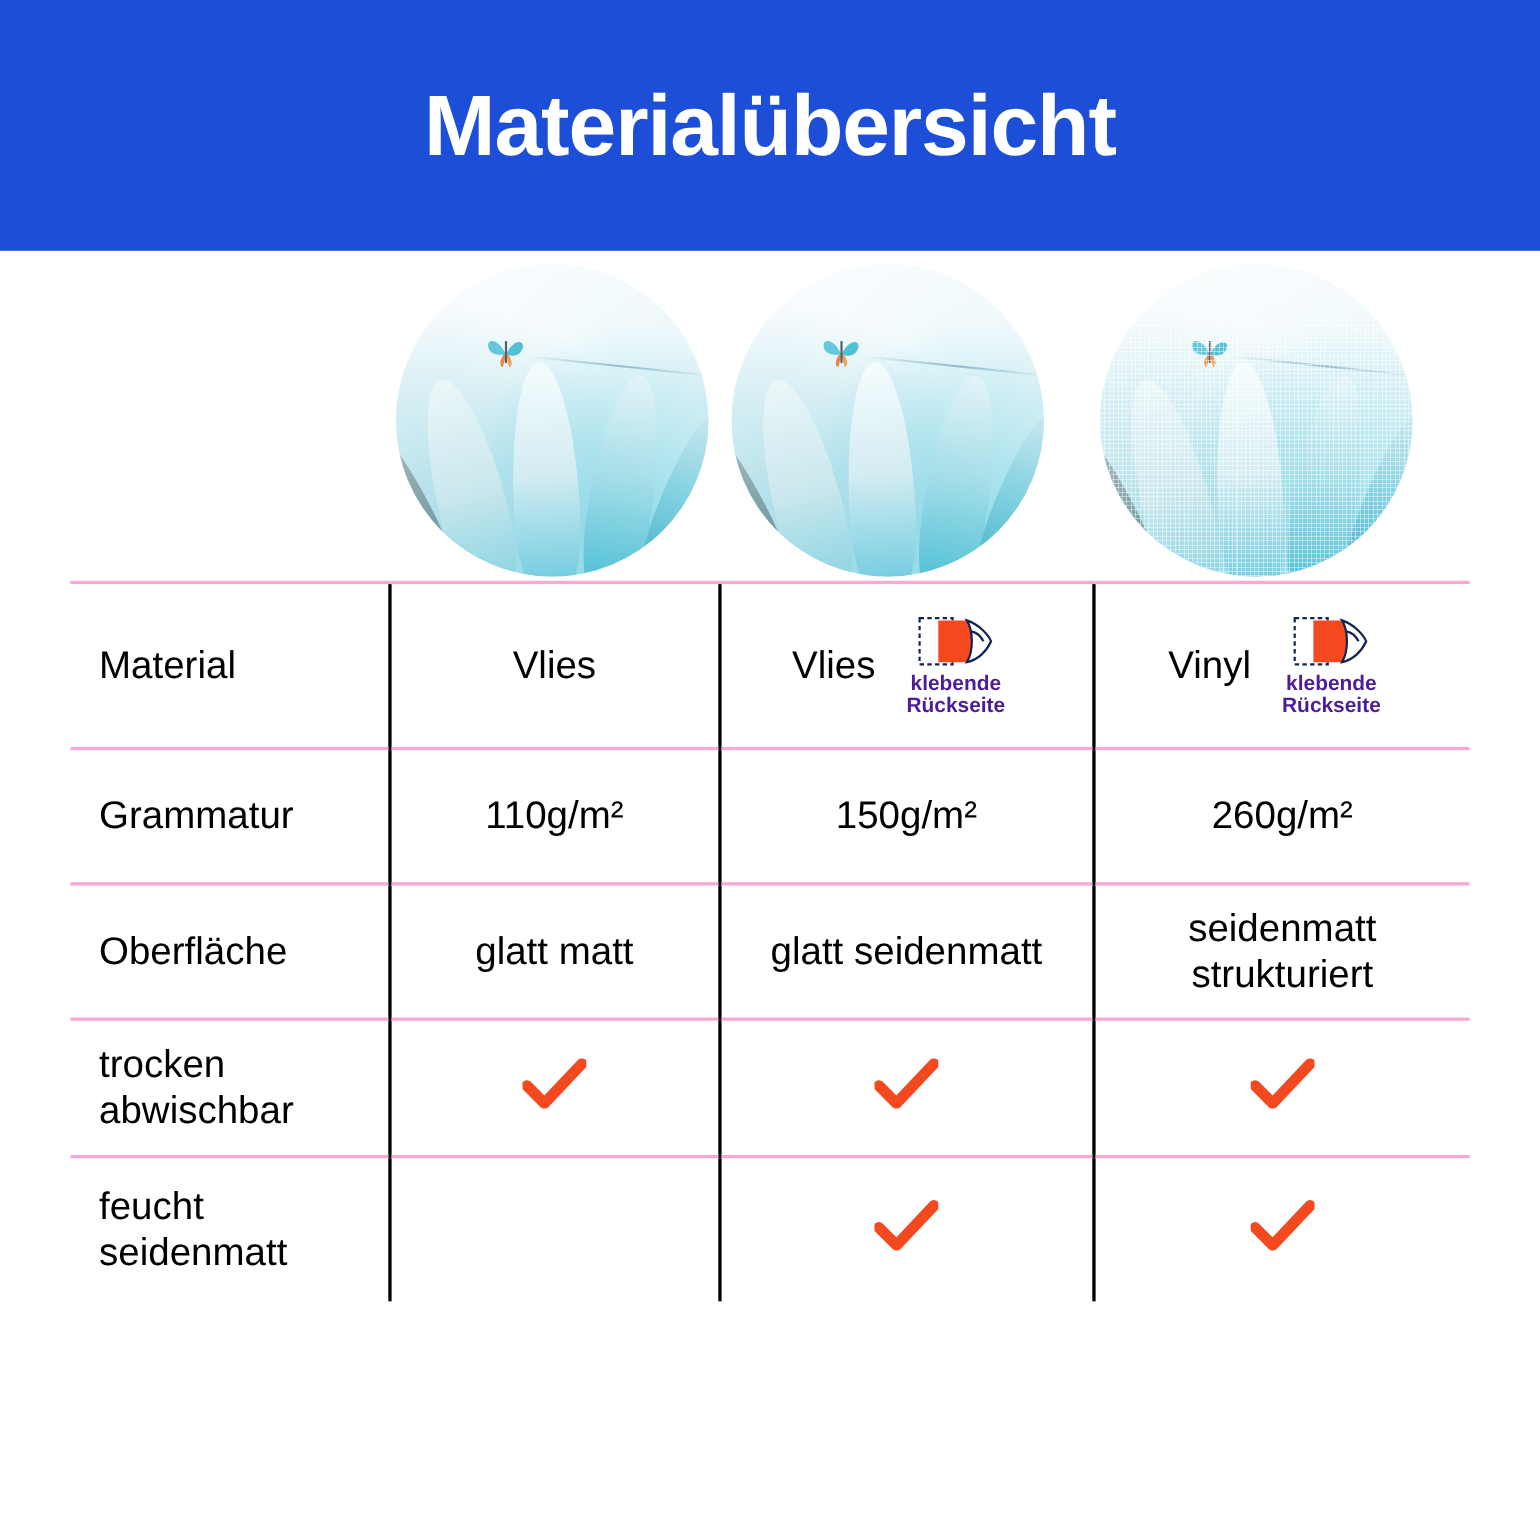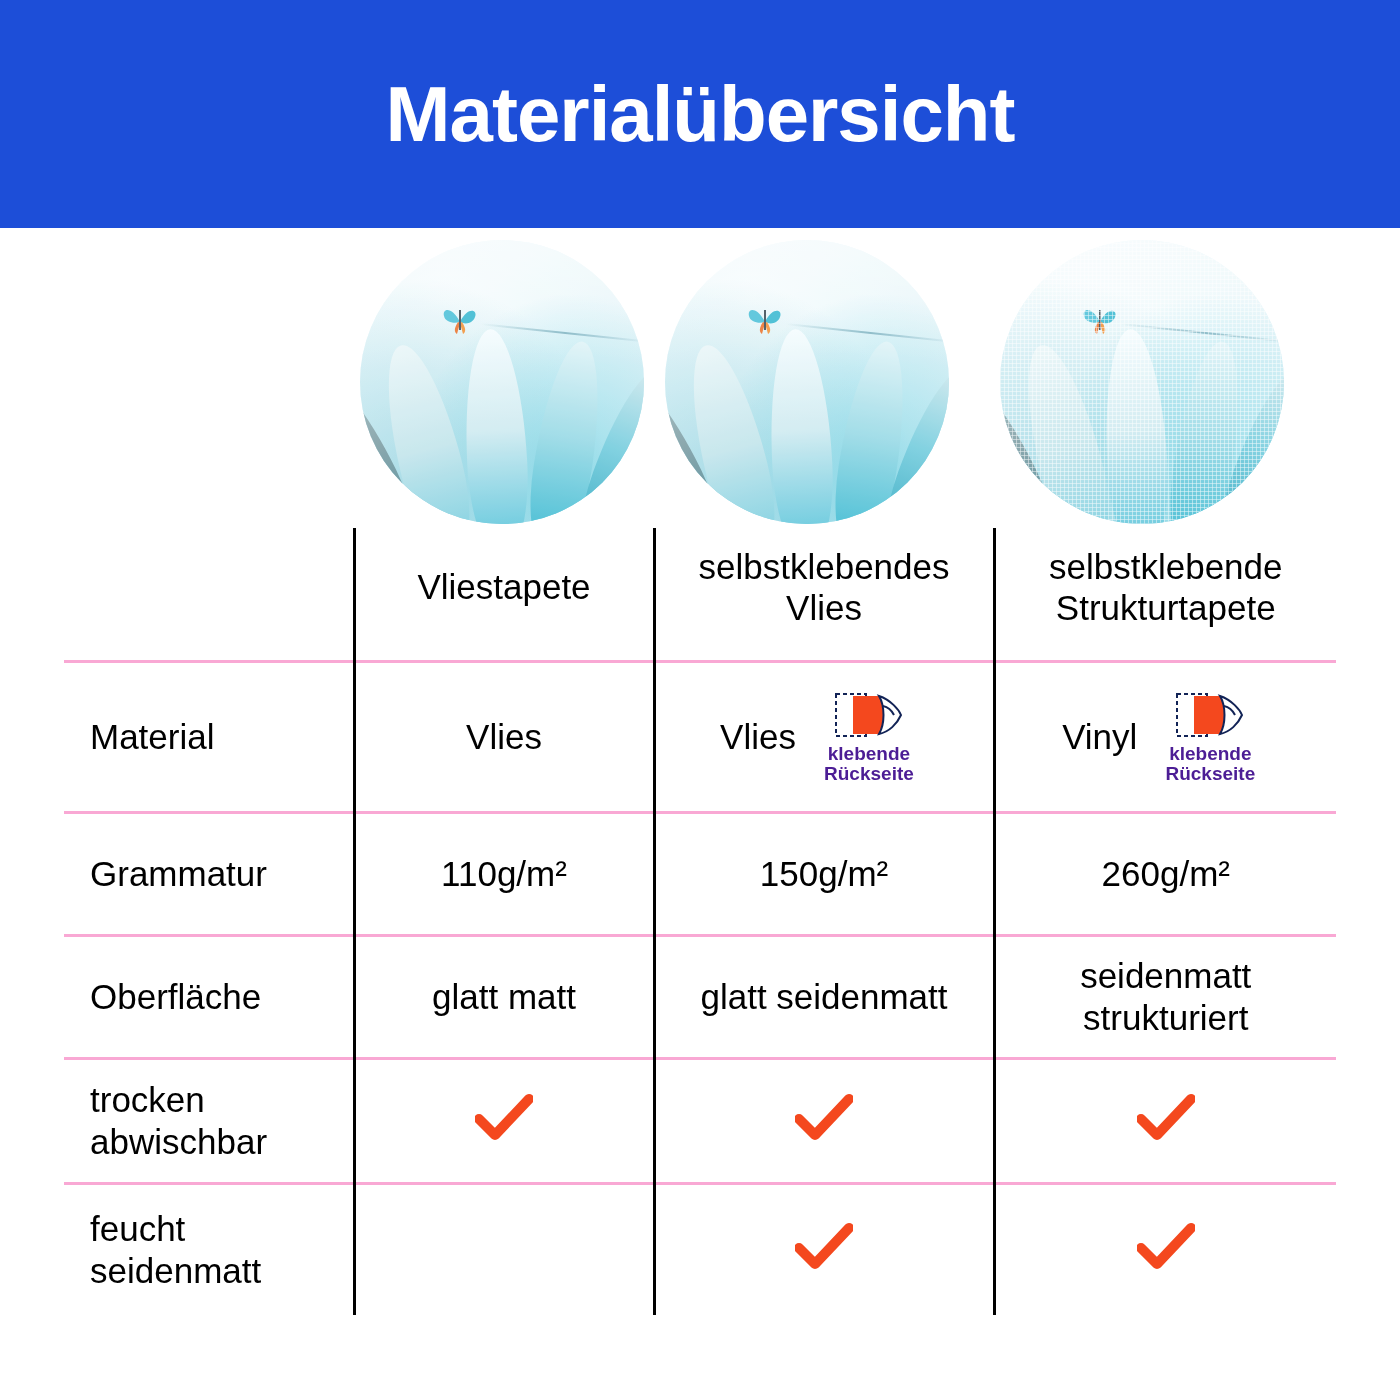--- a/index.html
+++ b/index.html
@@ -258,26 +258,20 @@
 
 <table class="matrix">
   <colgroup>
     <col class="c0">
       <col class="c1">
       <col class="c2">
       <col class="c3">
   </colgroup>
   <tbody>
 
-    <tr class="head row-head">
-      <td></td>
-      <td>Vliestapete</td>
-      <td>selbstklebendes Vlies</td>
-      <td>selbstklebende Strukturtapete</td>
-    </tr>
 
     <tr class="row-material">
       <td class="left-label">Material</td>
       <td>
         <span>Vlies</span>
       </td>
       <td>
         <div class="cellwrap">
           <span>Vlies</span>
           <span class="badge">

